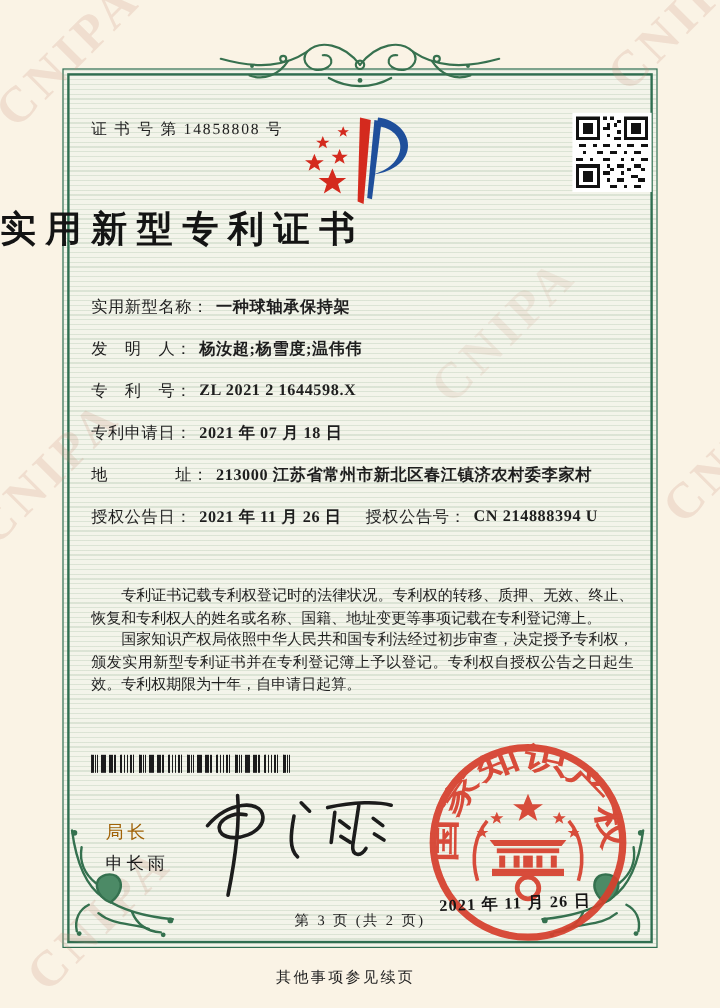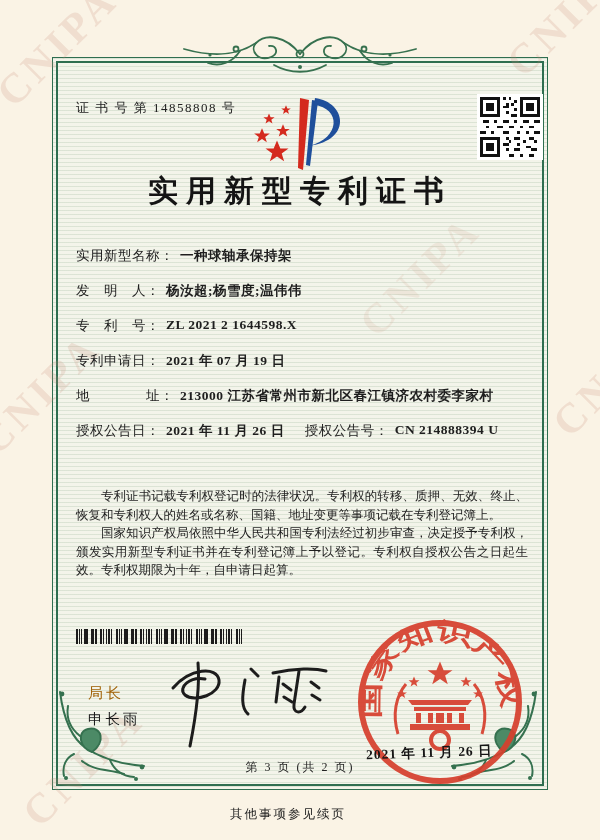--- a/index.html
+++ b/index.html
@@ -17,21 +17,21 @@
          border:1px solid #2f6e50;background:#f3f4ea;z-index:1;
          background-image:repeating-linear-gradient(180deg,
            rgba(125,162,128,0.20) 0px, rgba(125,162,128,0.20) 1px,
            rgba(0,0,0,0) 1px, rgba(0,0,0,0) 4px);}
   .frame::before{content:"";position:absolute;inset:3px;border:2px solid #2f6e50;}
 
   .content{position:absolute;inset:0;z-index:3;}
 
   .cert-number{position:absolute;left:76px;top:99px;font-size:13px;
                letter-spacing:1.5px;color:#222;}
-  .title{position:absolute;left:0;top:171px;width:100%;text-align:center;
+  .title{position:absolute;left:0;top:171px;width:100%;text-align:left;
          font-size:30px;font-weight:bold;letter-spacing:8px;color:#141414;}
 
   .rows{position:absolute;left:76px;top:247px;width:455px;}
   .row{display:flex;height:35px;align-items:flex-start;font-size:13.5px;color:#1e1e1e;}
   .row .lab{white-space:pre;letter-spacing:0.5px;}
   .row .val{margin-left:6px;letter-spacing:0.5px;white-space:pre;font-weight:bold;}
   .pair2{margin-left:20px;display:flex;}
 
   .paras{position:absolute;left:76px;top:487px;width:452px;font-size:12.5px;
          line-height:18.5px;color:#1e1e1e;text-align:justify;}
@@ -221,21 +221,21 @@
       <div class="row">
         <span class="lab">发　明　人：</span>
         <span class="val">杨汝超;杨雪度;温伟伟</span>
       </div>
       <div class="row">
         <span class="lab">专　利　号：</span>
         <span class="val">ZL 2021 2 1644598.X</span>
       </div>
       <div class="row">
         <span class="lab">专利申请日：</span>
-        <span class="val">2021 年 07 月 19 日</span>
+        <span class="val">2021 年 07 月 18 日</span>
       </div>
       <div class="row">
         <span class="lab">地　　　　址：</span>
         <span class="val">213000 江苏省常州市新北区春江镇济农村委李家村</span>
       </div>
       <div class="row">
         <span class="lab">授权公告日：</span>
         <span class="val">2021 年 11 月 26 日</span>
         <span class="pair2">
           <span class="lab">授权公告号：</span>

